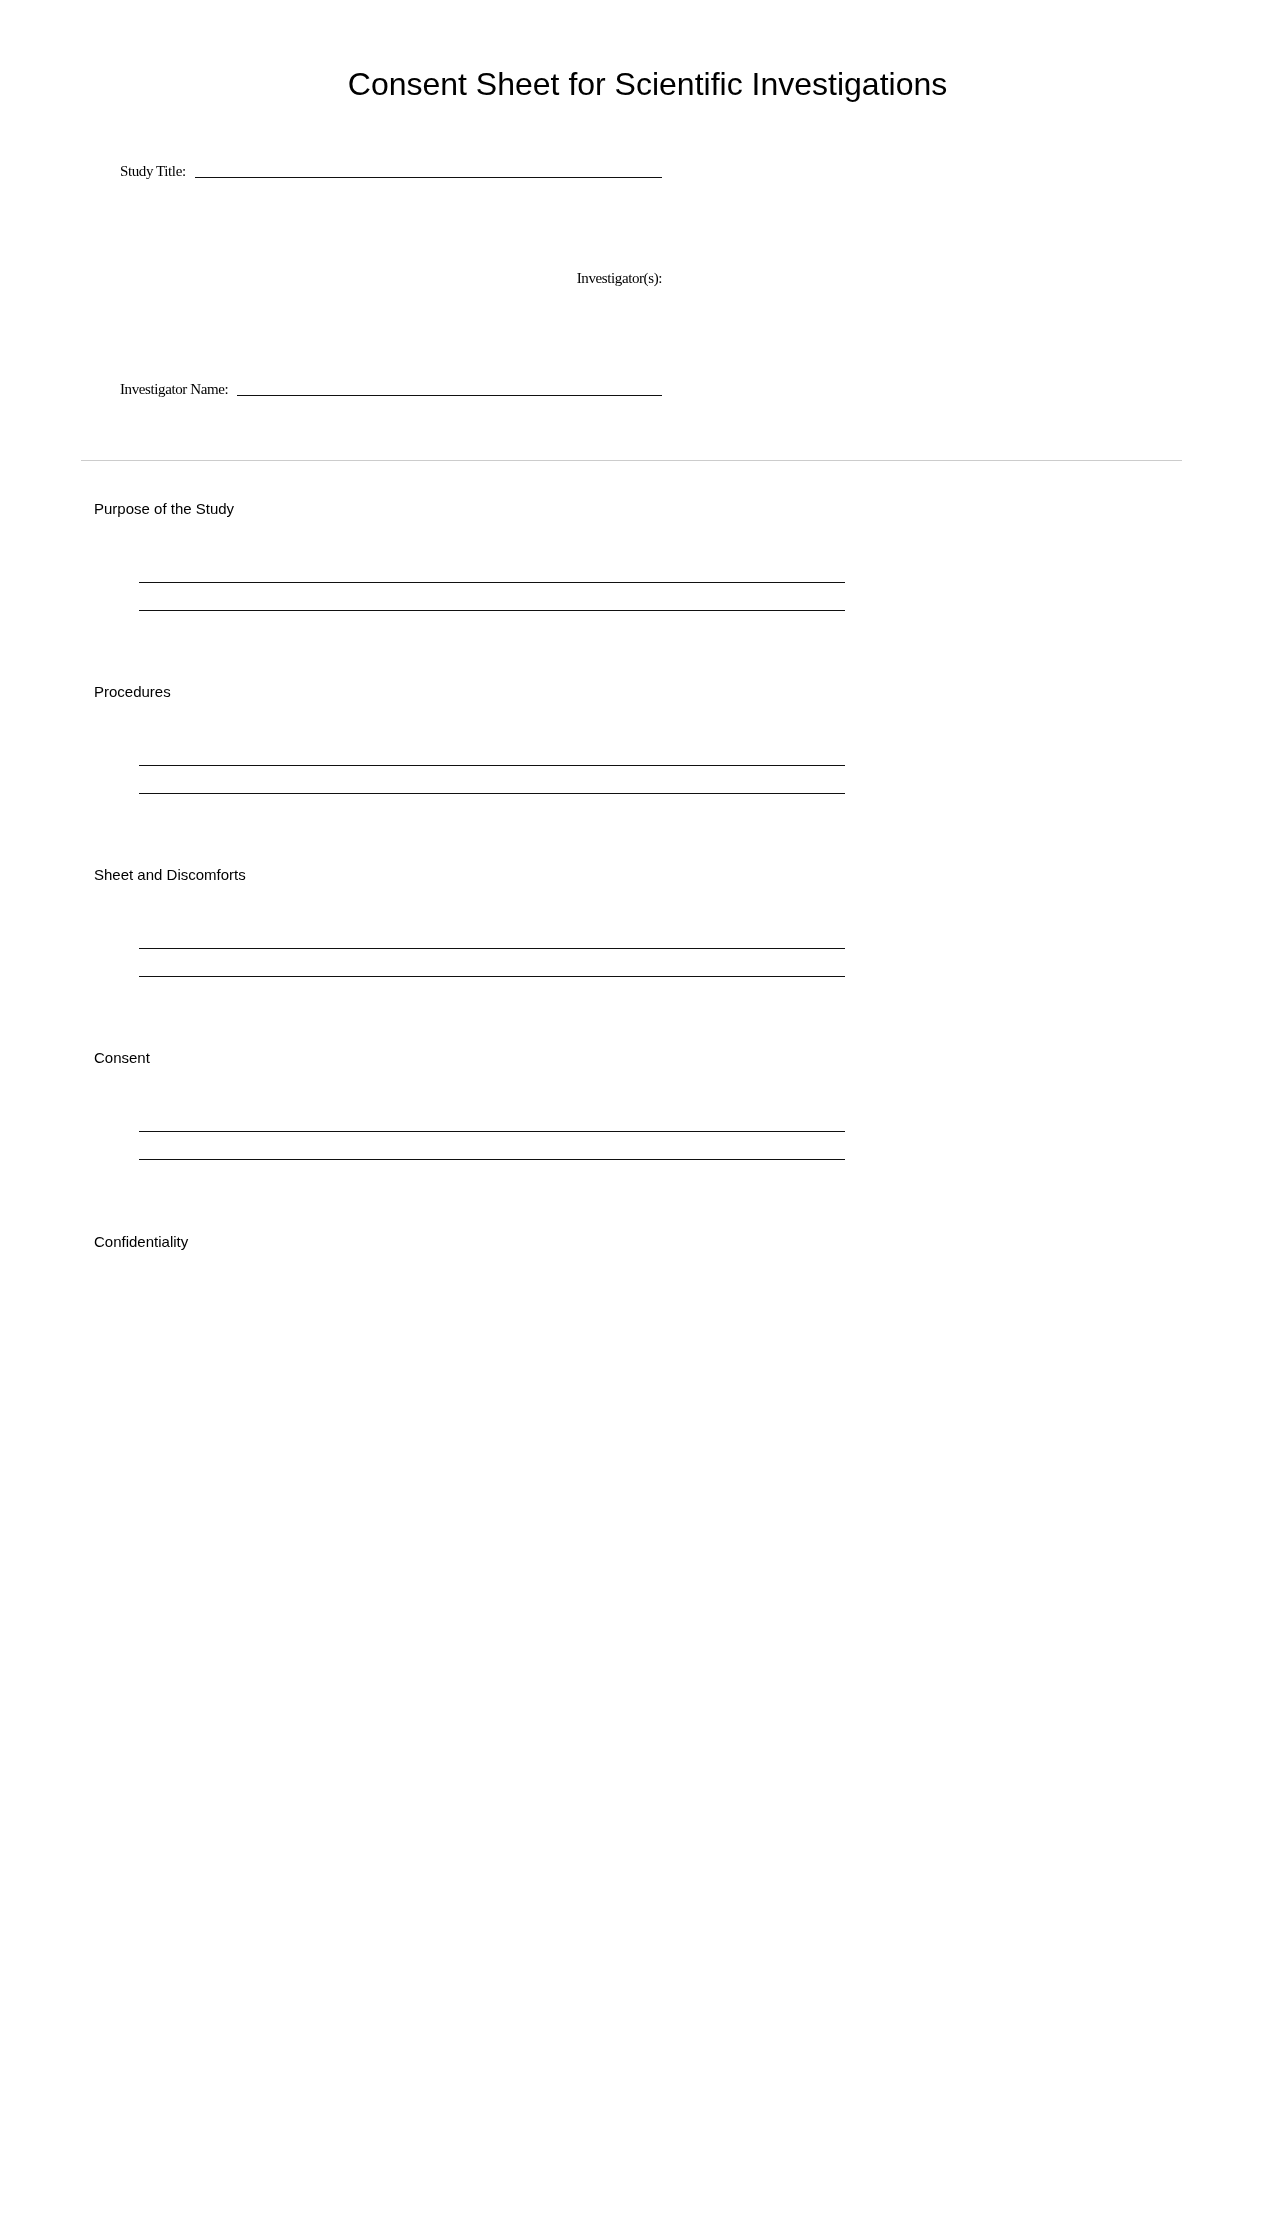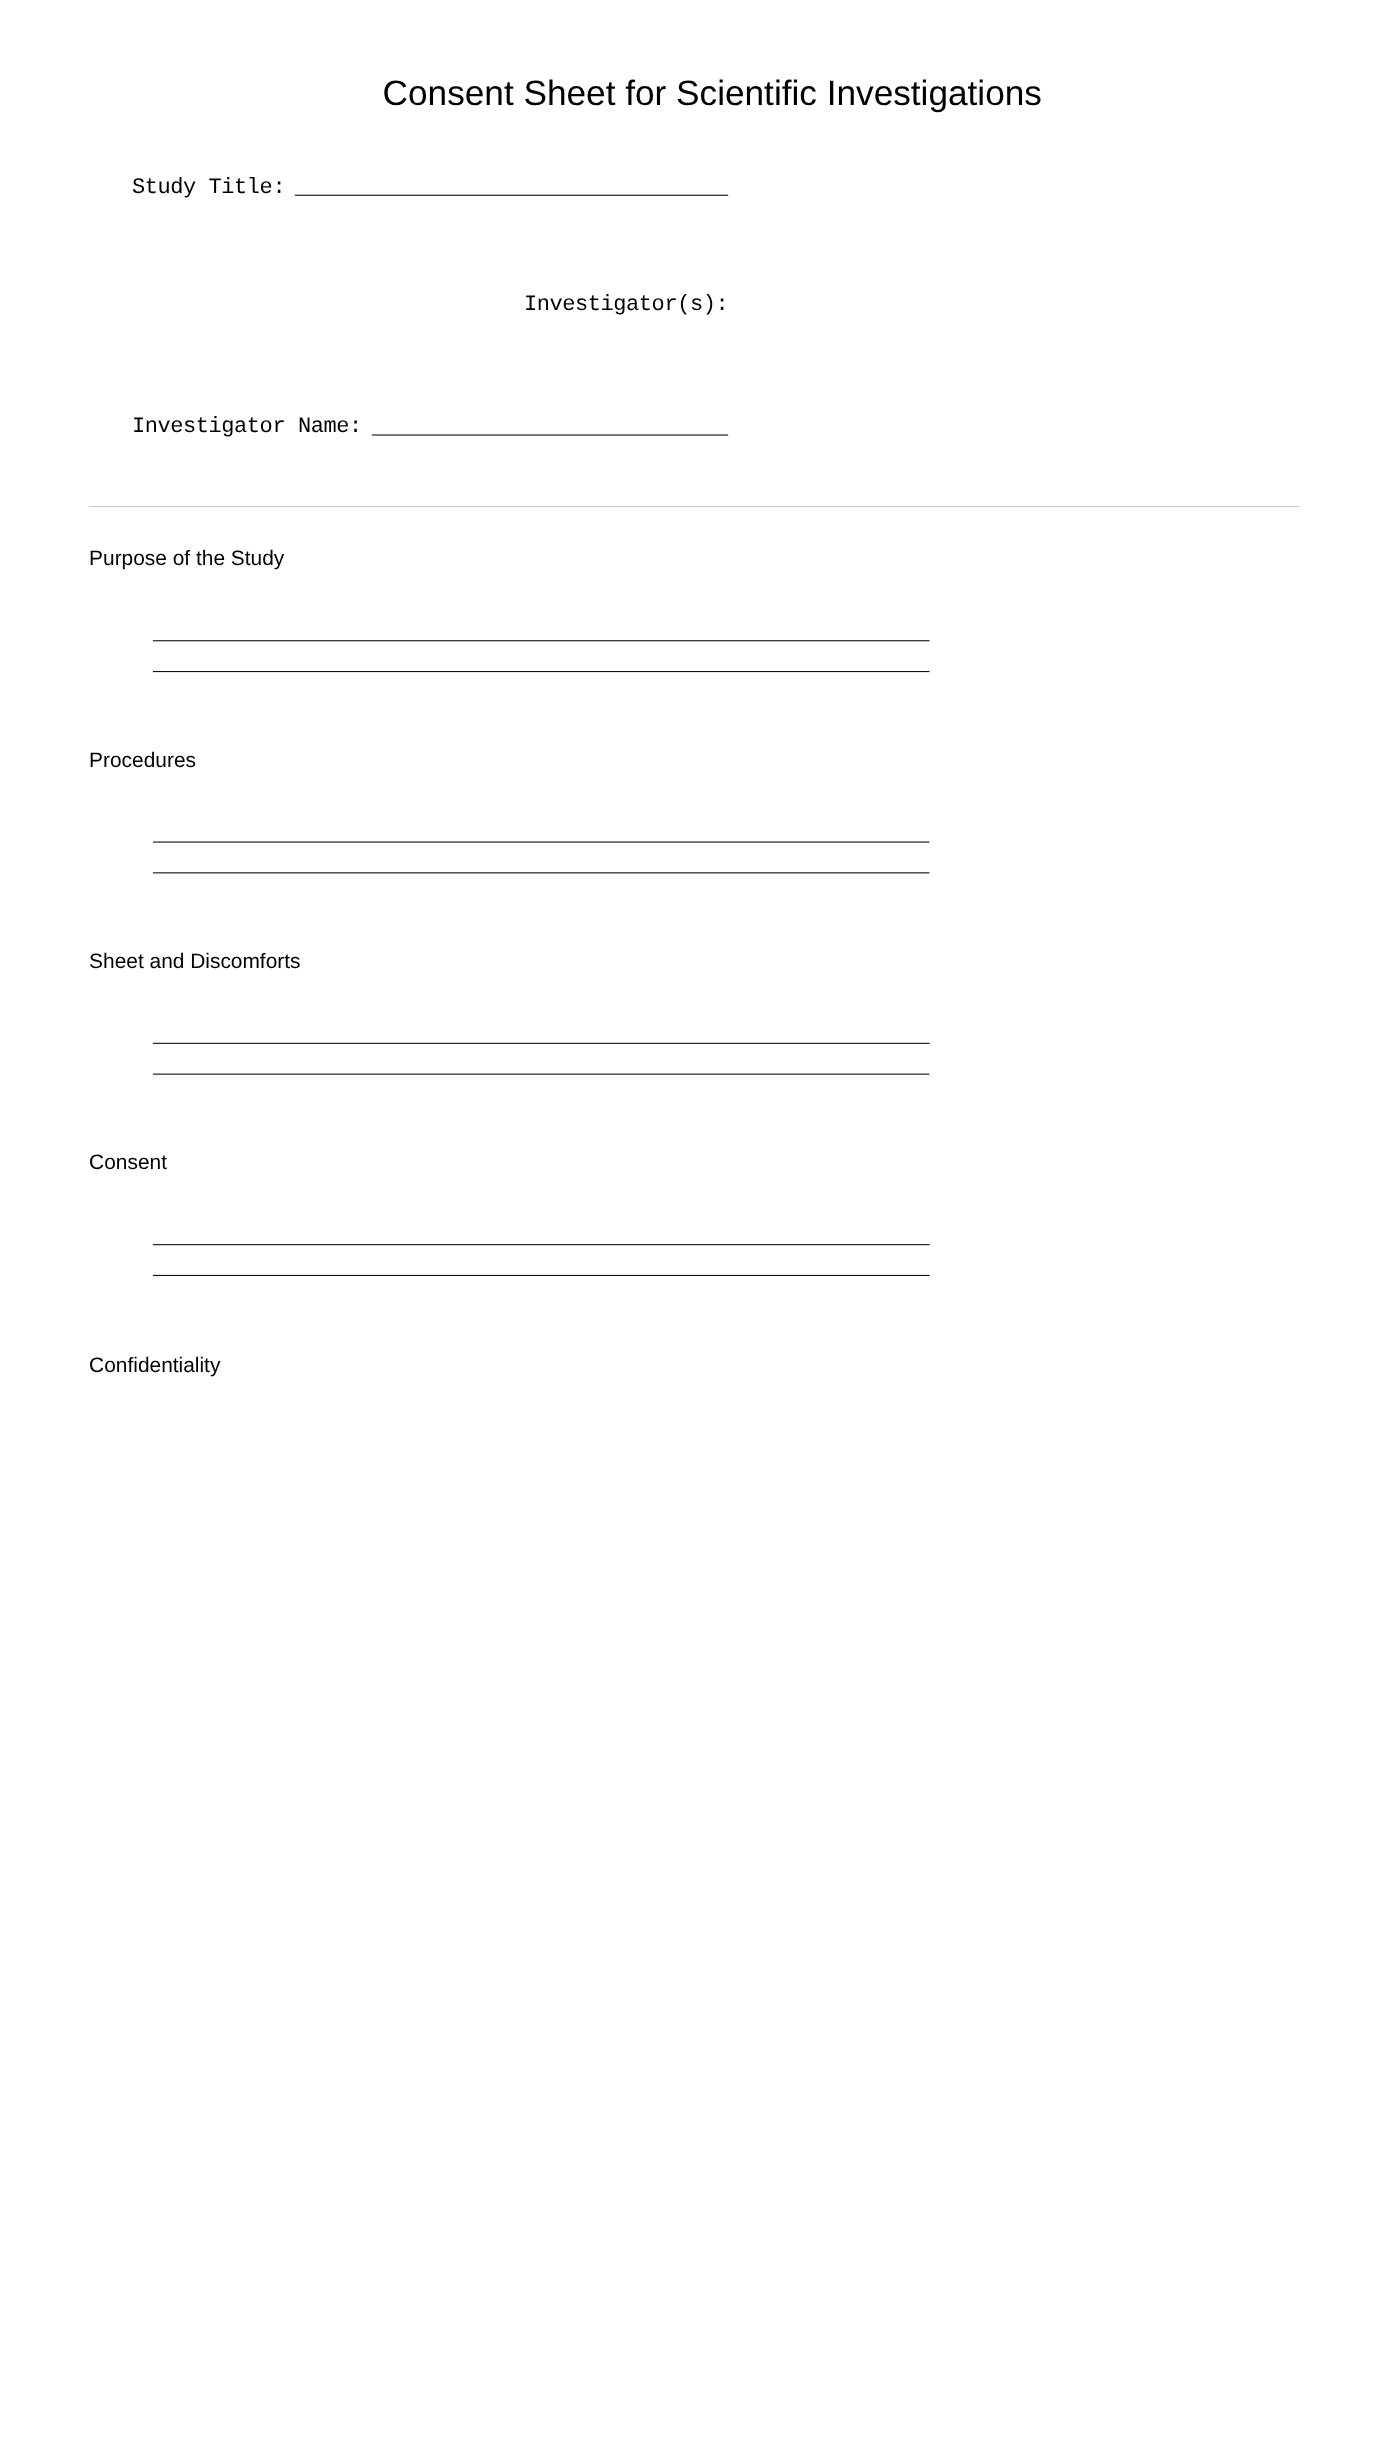--- a/index.html
+++ b/index.html
@@ -27,22 +27,22 @@
       margin: 0;
       padding-left: 16px;
     }
     .field-row {
       position: absolute;
       left: 120px;
       height: 24px;
       width: 542px;
       display: flex;
       align-items: flex-end;
-      font-family: Liberation Mono, monospace;
-      font-size: 20px;
+      font-family: Liberation Serif, serif;
+      font-size: 15px;
       line-height: 22px;
     }
     .field-label {
       white-space: pre;
       letter-spacing: -0.4px;
     }
     .field-line {
       flex: 1;
       border-bottom: 1.5px solid #111;
       height: 0;
@@ -53,23 +53,23 @@
     .rule {
       position: absolute;
       left: 81px;
       top: 460px;
       width: 1101px;
       height: 0;
       border-top: 1.5px solid #cccccc;
     }
     .section-heading {
       position: absolute;
-      left: 81px;
+      left: 94px;
       margin: 0;
-      font-size: 19px;
+      font-size: 15px;
       line-height: 24px;
       font-weight: normal;
     }
     .answer-line {
       position: absolute;
       left: 139px;
       width: 706px;
       height: 0;
       border-bottom: 1.5px solid #111;
     }

